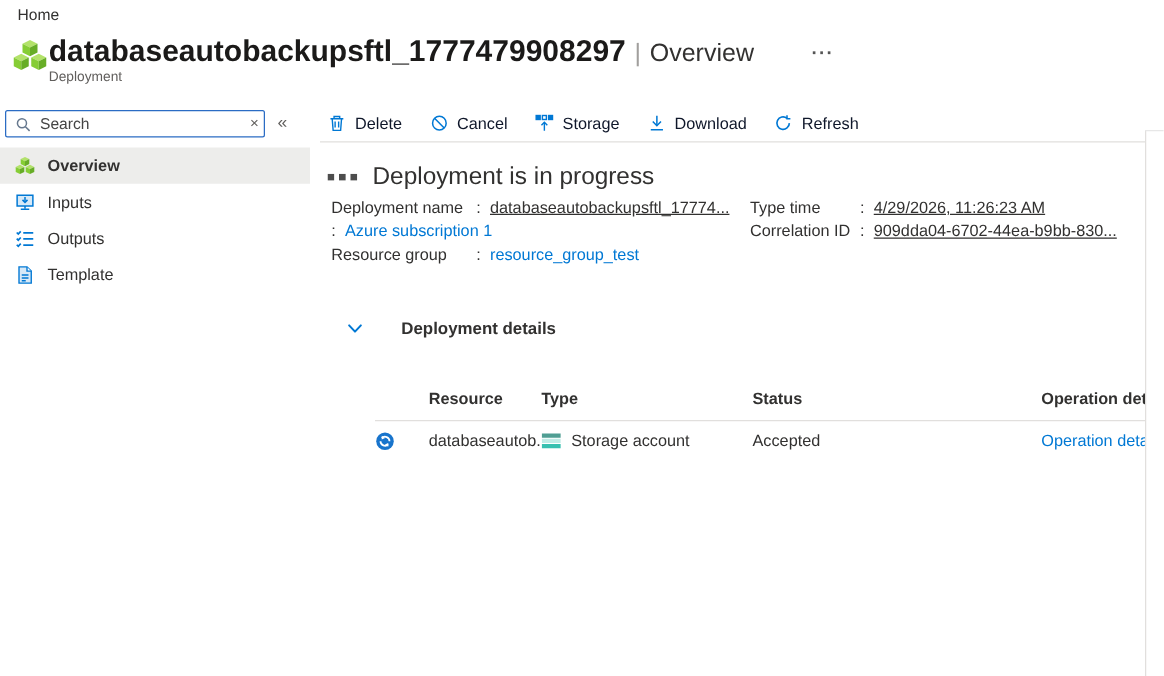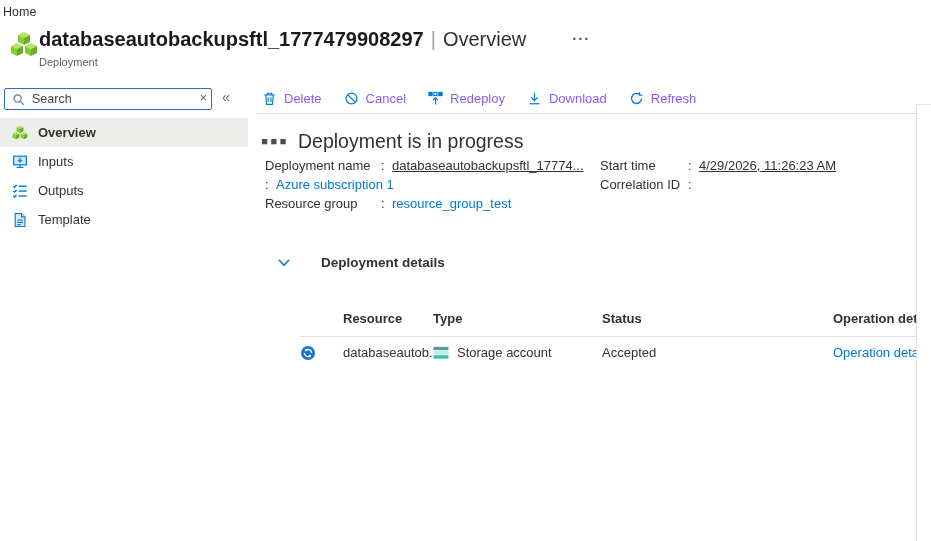--- a/index.html
+++ b/index.html
@@ -5,47 +5,47 @@
   html,body{margin:0;padding:0;}
   body{
     width:931px;height:541px;position:relative;background:#fff;overflow:hidden;
     font-family:"Liberation Sans","DejaVu Sans",sans-serif;color:#323130;
     -webkit-font-smoothing:antialiased;
   }
   svg{display:block;}
   .hidden-defs{position:absolute;width:0;height:0;overflow:hidden;}
 
   
-  .breadcrumb{position:absolute;left:3px;top:5px;font-size:12.5px;color:#323130;cursor:pointer;text-align:right;}
+  .breadcrumb{position:absolute;left:14px;top:5px;font-size:12.5px;color:#323130;cursor:pointer;text-align:right;}
 
   
   .app-icon{position:absolute;left:10px;top:31px;width:28px;height:28px;}
   .title-row{position:absolute;left:39px;top:28px;display:flex;align-items:baseline;white-space:nowrap;}
-  .title-name{font-size:20px;font-weight:700;color:#1b1a19;}
+  .title-name{font-size:24px;font-weight:700;color:#1b1a19;}
   .title-sep{font-size:20px;font-weight:300;color:#a19f9d;margin:0 7px;}
   .title-section{font-size:20px;font-weight:400;color:#323130;}
   .more-btn{margin-left:46px;font-size:15px;font-weight:700;color:#555;letter-spacing:1px;cursor:pointer;position:relative;top:-2px;}
   .subtitle{position:absolute;left:39px;top:56px;font-size:11px;color:#605e5c;}
 
   
   .search-box{position:absolute;left:4px;top:88px;width:208px;height:22px;box-sizing:border-box;
     border:1.4px solid #2b6cc4;border-radius:2px;background:#fff;display:flex;align-items:center;padding:0 0 0 7px;}
   .search-box input{border:none;outline:none;flex:1;font-size:12.5px;color:#323130;background:transparent;
     font-family:"Liberation Sans","DejaVu Sans",sans-serif;padding:0;margin-left:7px;min-width:0;}
   .search-box input::placeholder{color:#444;opacity:1;}
   .search-clear{position:absolute;left:200px;top:91px;font-size:12px;color:#605e5c;cursor:pointer;line-height:14px;}
   .sidebar-collapse{position:absolute;left:222px;top:89px;font-size:14px;color:#605e5c;cursor:pointer;line-height:16px;}
   .nav{position:absolute;left:0;top:118px;width:248px;}
   .nav-item{display:flex;align-items:center;height:29px;padding-left:12px;gap:10px;font-size:13px;color:#323130;cursor:pointer;}
   .nav-item.selected{background:#ededeb;font-weight:700;}
   .nav-icon{width:16px;height:16px;flex:0 0 16px;}
 
   
   .toolbar{position:absolute;left:251px;top:85px;height:26px;display:flex;align-items:center;}
-  .tb-btn{display:flex;align-items:center;gap:7px;padding:0 11px;font-size:13px;color:#8b5cf6;cursor:pointer;white-space:nowrap;}
+  .tb-btn{display:flex;align-items:center;gap:7px;padding:0 11px;font-size:13px;color:#0f172a;cursor:pointer;white-space:nowrap;}
   .tb-icon{width:15px;height:15px;}
   .toolbar-divider{position:absolute;left:256px;top:113px;width:660px;height:1px;background:#e1dfdd;}
   .pane-border{position:absolute;left:916px;top:104px;width:1px;height:437px;background:#e1dfdd;}
   .gutter-top{position:absolute;left:916px;top:104px;width:15px;height:1px;background:#e7e7e7;}
 
   
   .status-heading{position:absolute;left:262px;top:128px;display:flex;align-items:center;gap:12px;height:27px;}
   .status-text{font-size:19.5px;font-weight:400;color:#323130;}
   .props{position:absolute;top:156px;font-size:13px;color:#323130;}
   .props.left-col{left:265px;}
@@ -191,21 +191,21 @@
   <div class="tb-btn">
     <span class="tb-icon">
       <svg width="15" height="15" viewBox="0 0 16 16" fill="none" stroke="#0078d4" stroke-width="1.2">
         <rect x="1" y="1.5" width="3.4" height="3.4" fill="#0078d4"></rect>
         <rect x="6.3" y="1.5" width="3.4" height="3.4"></rect>
         <rect x="11.6" y="1.5" width="3.4" height="3.4" fill="#0078d4"></rect>
         <path d="M8 14.5 V7.6"></path>
           <path d="M5.5 9.8 L8 7.2 L10.5 9.8"></path>
       </svg>
     </span>
-    <span>Redeploy</span>
+    <span>Storage</span>
   </div>
   <div class="tb-btn">
     <span class="tb-icon">
       <svg width="15" height="15" viewBox="0 0 16 16" fill="none" stroke="#0078d4" stroke-width="1.3">
         <path d="M8 1.8 V9.8"></path>
           <path d="M4.5 6.6 L8 10.2 L11.5 6.6"></path>
           <path d="M2.8 13.6 H13.2"></path>
       </svg>
     </span>
     <span>Download</span>
@@ -247,27 +247,28 @@
   </div>
   <div class="prop-row">
     <span class="prop-label">Resource group</span>
     <span class="prop-colon">:</span>
     <span class="prop-value link">resource_group_test</span>
   </div>
 </div>
 
 <div class="props right-col">
   <div class="prop-row">
-    <span class="prop-label">Start time</span>
+    <span class="prop-label">Type time</span>
     <span class="prop-colon">:</span>
     <span class="prop-value">4/29/2026, 11:26:23 AM</span>
   </div>
   <div class="prop-row">
     <span class="prop-label">Correlation ID</span>
     <span class="prop-colon">:</span>
+    <span class="prop-value">909dda04-6702-44ea-b9bb-830...</span>
   </div>
 </div>
 
 <div class="expander">
   <span>
     <svg width="14" height="14" viewBox="0 0 14 14" fill="none" stroke="#0078d4" stroke-width="1.6" stroke-linecap="round" stroke-linejoin="round">
       <path d="M2.3 4.3 L7 9.3 L11.7 4.3"></path>
     </svg>
   </span>
   <span class="expander-label">Deployment details</span>

